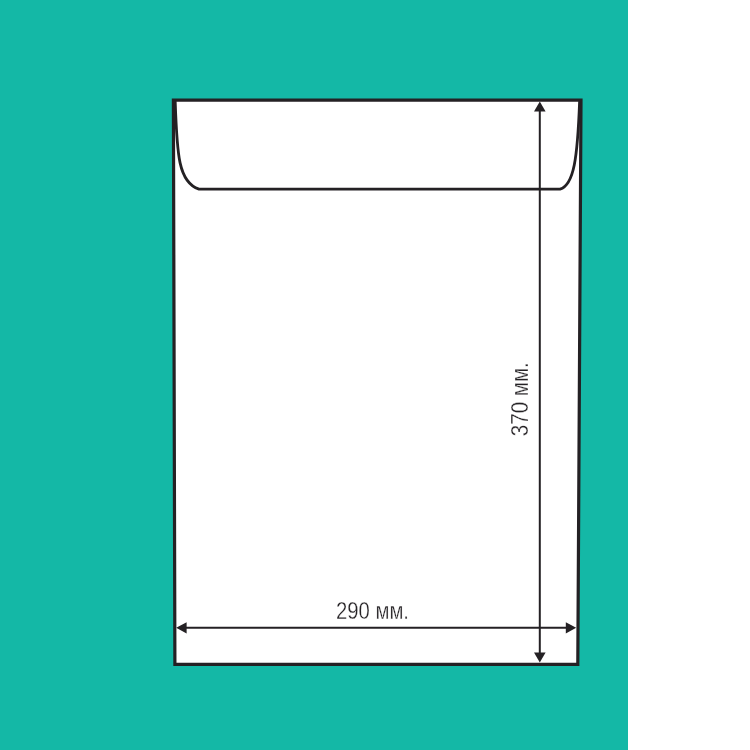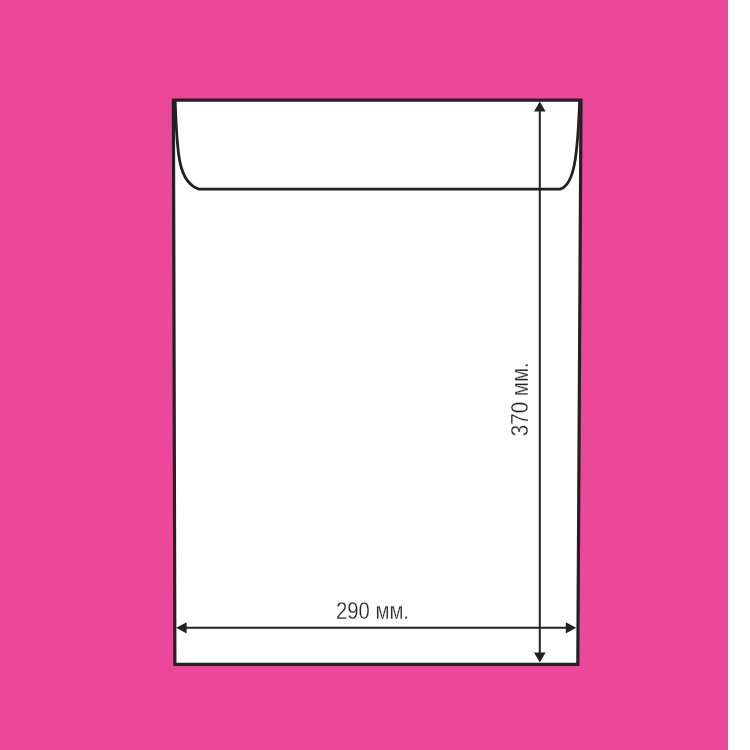--- a/index.html
+++ b/index.html
@@ -1,16 +1,16 @@
 <!DOCTYPE html>
 <html><head>
 <meta charset="utf-8">
 <style>
   html,body{margin:0;padding:0;background:#ffffff;}
-  .wrap{width:728px;height:750px;position:relative;background:#ec4899;}
+  .wrap{width:628px;height:750px;position:relative;background:#14b8a6;}
   svg{display:block;}
   text{font-family:"Liberation Sans",sans-serif;fill:#242124;stroke:#ffffff;stroke-width:0.3;}
 </style>
 </head>
 <body>
 <div class="wrap">
 <svg width="750" height="750" viewBox="0 0 750 750">
 
   <path d="M 173.4 100.1 L 581 100.1 L 577.8 664.3 L 174.9 664.3 Z" fill="#ffffff" stroke="#242124" stroke-width="3.2" stroke-linejoin="miter"></path>
 

